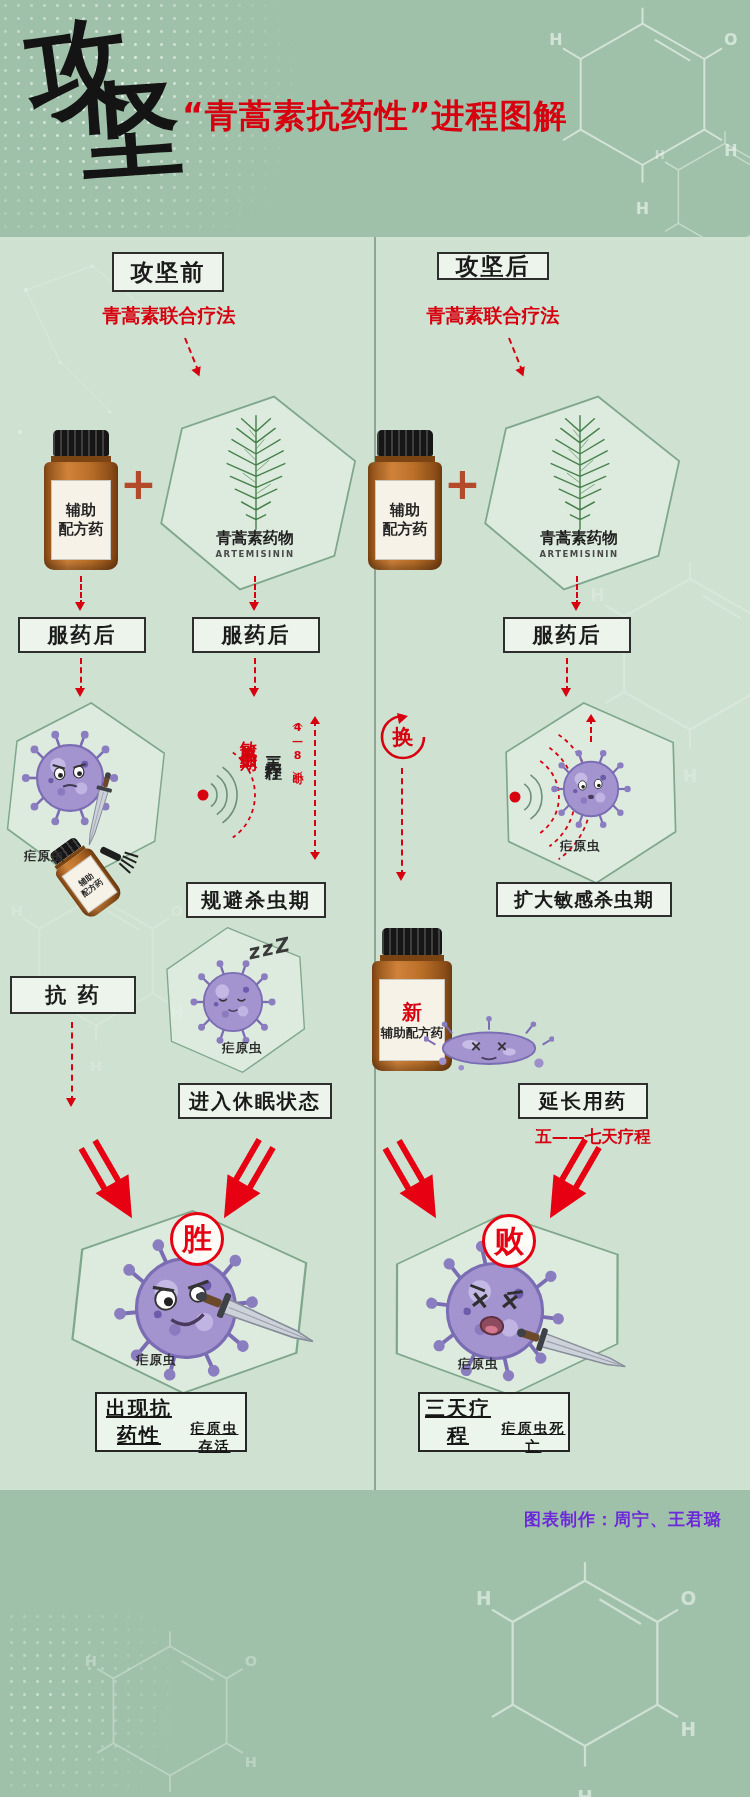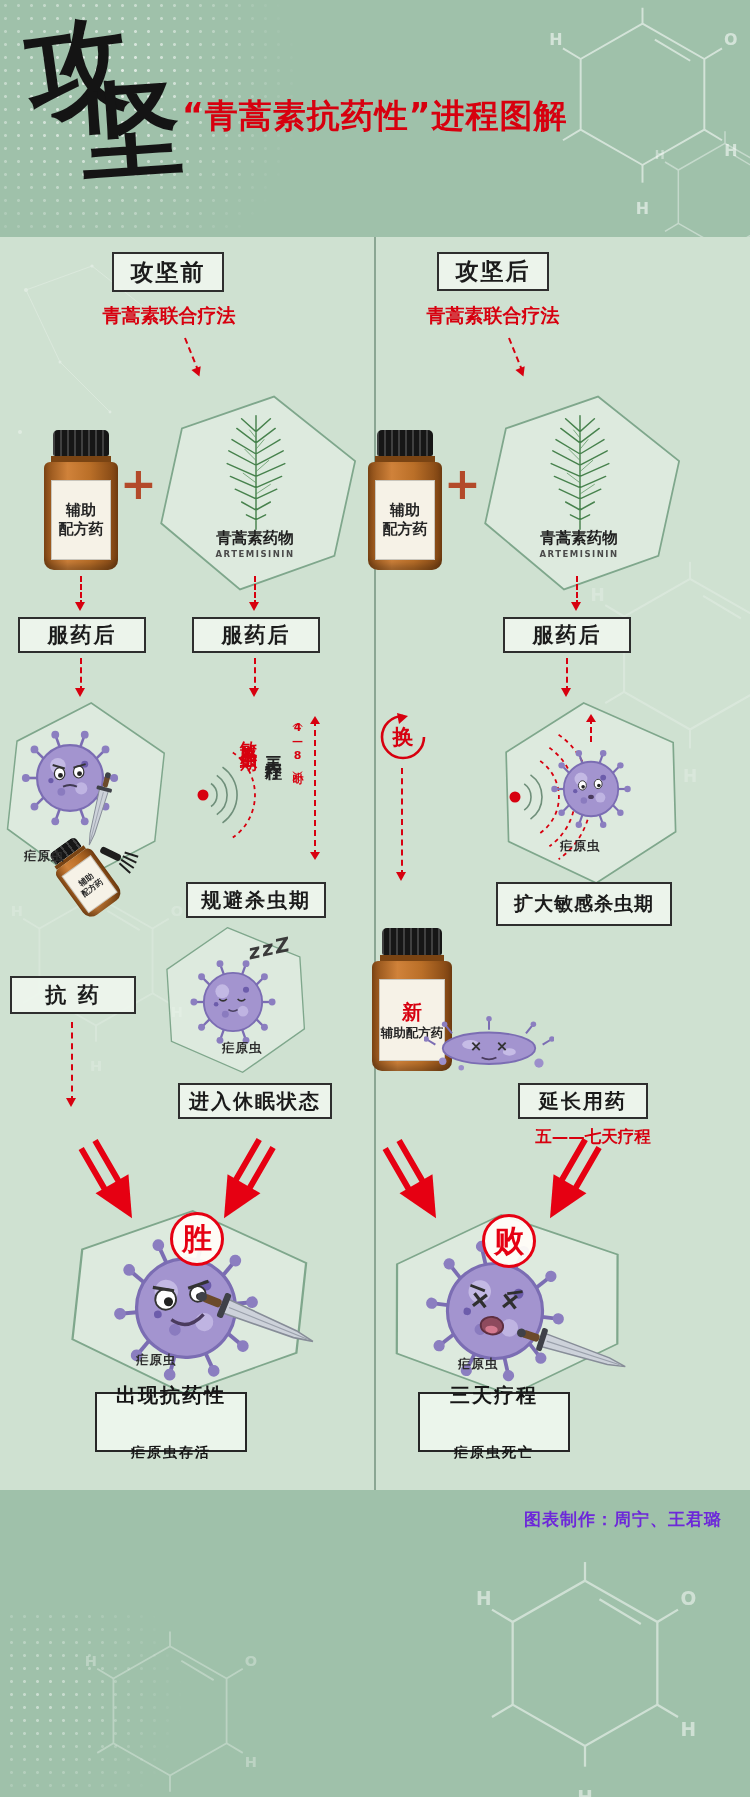--- a/index.html
+++ b/index.html
@@ -26,22 +26,22 @@
 
   .callig{position:absolute;font-weight:900;color:#141414;line-height:1;
           font-family:"DejaVu Serif","Liberation Serif",serif;}
   .title{position:absolute;font-size:33px;font-weight:900;color:var(--red);letter-spacing:1px;}
 
   
   .fbox{position:absolute;border:2px solid #2e2e2e;background:rgba(238,246,237,.9);
         display:flex;align-items:center;justify-content:center;
         font-weight:800;color:#1b1b1b;letter-spacing:2px;}
   .resbox{position:absolute;border:2.5px solid #262626;background:rgba(238,246,237,.92);
-        display:flex;flex-direction:column;align-items:center;justify-content:center;gap:3px;
-        text-align:center;color:#161616;}
+        display:flex;flex-direction:row;align-items:center;justify-content:center;gap:3px;
+        text-align:center;color:#161616;text-decoration:underline;}
   .resbox .t1{font-size:20px;font-weight:800;letter-spacing:2px;}
   .resbox .t2{font-size:14px;font-weight:600;letter-spacing:2px;margin-top:32px;}
 
   .redtext{position:absolute;color:var(--red);font-weight:800;text-align:center;}
 
   
   .darrow{position:absolute;width:0;border-left:2.5px dashed var(--red);}
   .darrow::after{content:"";position:absolute;bottom:-10px;left:-7px;
                  border:5.5px solid transparent;border-top:9px solid var(--red);}
   .uarrow{position:absolute;width:0;border-left:2px dashed var(--red);}
@@ -318,21 +318,21 @@
       <use href="#sym-sword"></use>
     </svg>
   <div class="badge" style="left:170px;top:1212px;width:54px;height:54px;font-size:30px;">胜</div>
   <div class="plabel" style="left:136px;top:1352px;">疟原虫</div>
 
   <div class="resbox" style="left:95px;top:1392px;width:152px;height:60px;">
     <div class="t1">出现抗药性</div>
     <div class="t2">疟原虫存活</div>
   </div>
 
-  <div class="fbox" style="left:437px;top:252px;width:112px;height:39px;font-size:23px;">攻坚后</div>
+  <div class="fbox" style="left:437px;top:252px;width:112px;height:28px;font-size:23px;">攻坚后</div>
   <div class="redtext" style="left:402px;top:303px;width:182px;font-size:19px;">青蒿素联合疗法</div>
   <div class="darrow" style="left:508px;top:338px;height:36px;transform:rotate(-22deg);transform-origin:top center;"></div>
 
   <div class="bottle" style="left:368px;top:430px;width:74px;">
     <div class="cap" style="width:56px;height:26px;"></div>
     <div class="neck" style="width:60px;height:6px;"></div>
     <div class="bbody" style="width:74px;height:108px;">
       <div class="blabel" style="top:18px;bottom:10px;font-size:15px;">
         <div>辅助</div>
         <div>配方药</div>
@@ -379,21 +379,21 @@
     <use href="#sym-parasite"></use>
     <ellipse cx="48" cy="55" rx="5.5" ry="6.5" fill="#fff" stroke="#333" stroke-width="1.3"></ellipse>
     <circle cx="49" cy="57" r="2.5" fill="#222"></circle>
     <ellipse cx="70" cy="53" rx="5.5" ry="6.5" fill="#fff" stroke="#333" stroke-width="1.3"></ellipse>
     <circle cx="71" cy="55" r="2.5" fill="#222"></circle>
     <ellipse cx="60" cy="71" rx="4" ry="3" fill="#4a3b5e"></ellipse>
   </svg>
   <div class="uarrow" style="left:590px;top:718px;height:24px;"></div>
   <div class="plabel" style="left:560px;top:838px;">疟原虫</div>
 
-  <div class="fbox" style="left:496px;top:882px;width:176px;height:44px;font-size:19px;letter-spacing:1px;">扩大敏感杀虫期</div>
+  <div class="fbox" style="left:496px;top:882px;width:176px;height:35px;font-size:19px;letter-spacing:1px;">扩大敏感杀虫期</div>
 
   <div class="bottle" style="left:372px;top:928px;width:80px;">
     <div class="cap" style="width:60px;height:27px;"></div>
     <div class="neck" style="width:64px;height:6px;"></div>
     <div class="bbody" style="width:80px;height:110px;">
       <div class="blabel" style="top:18px;bottom:10px;font-size:12.5px;">
         <div style="color:var(--red);font-size:20px;font-weight:900;">新</div>
         <div>辅助配方药</div>
       </div>
     </div>

